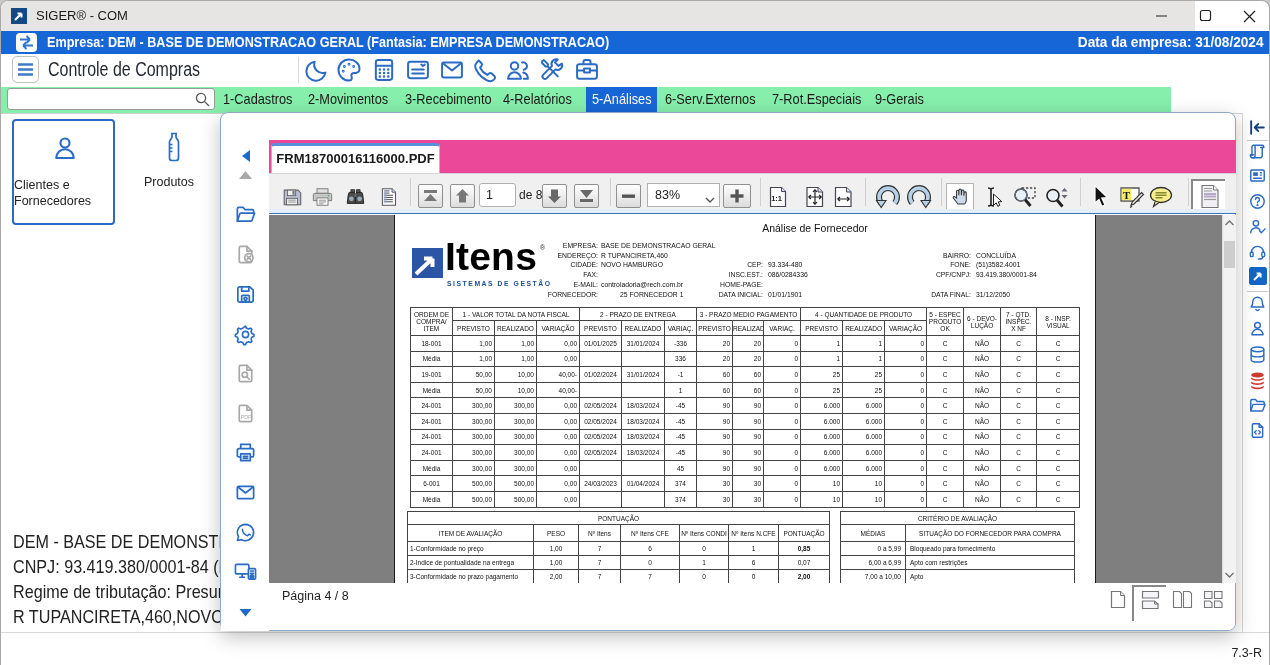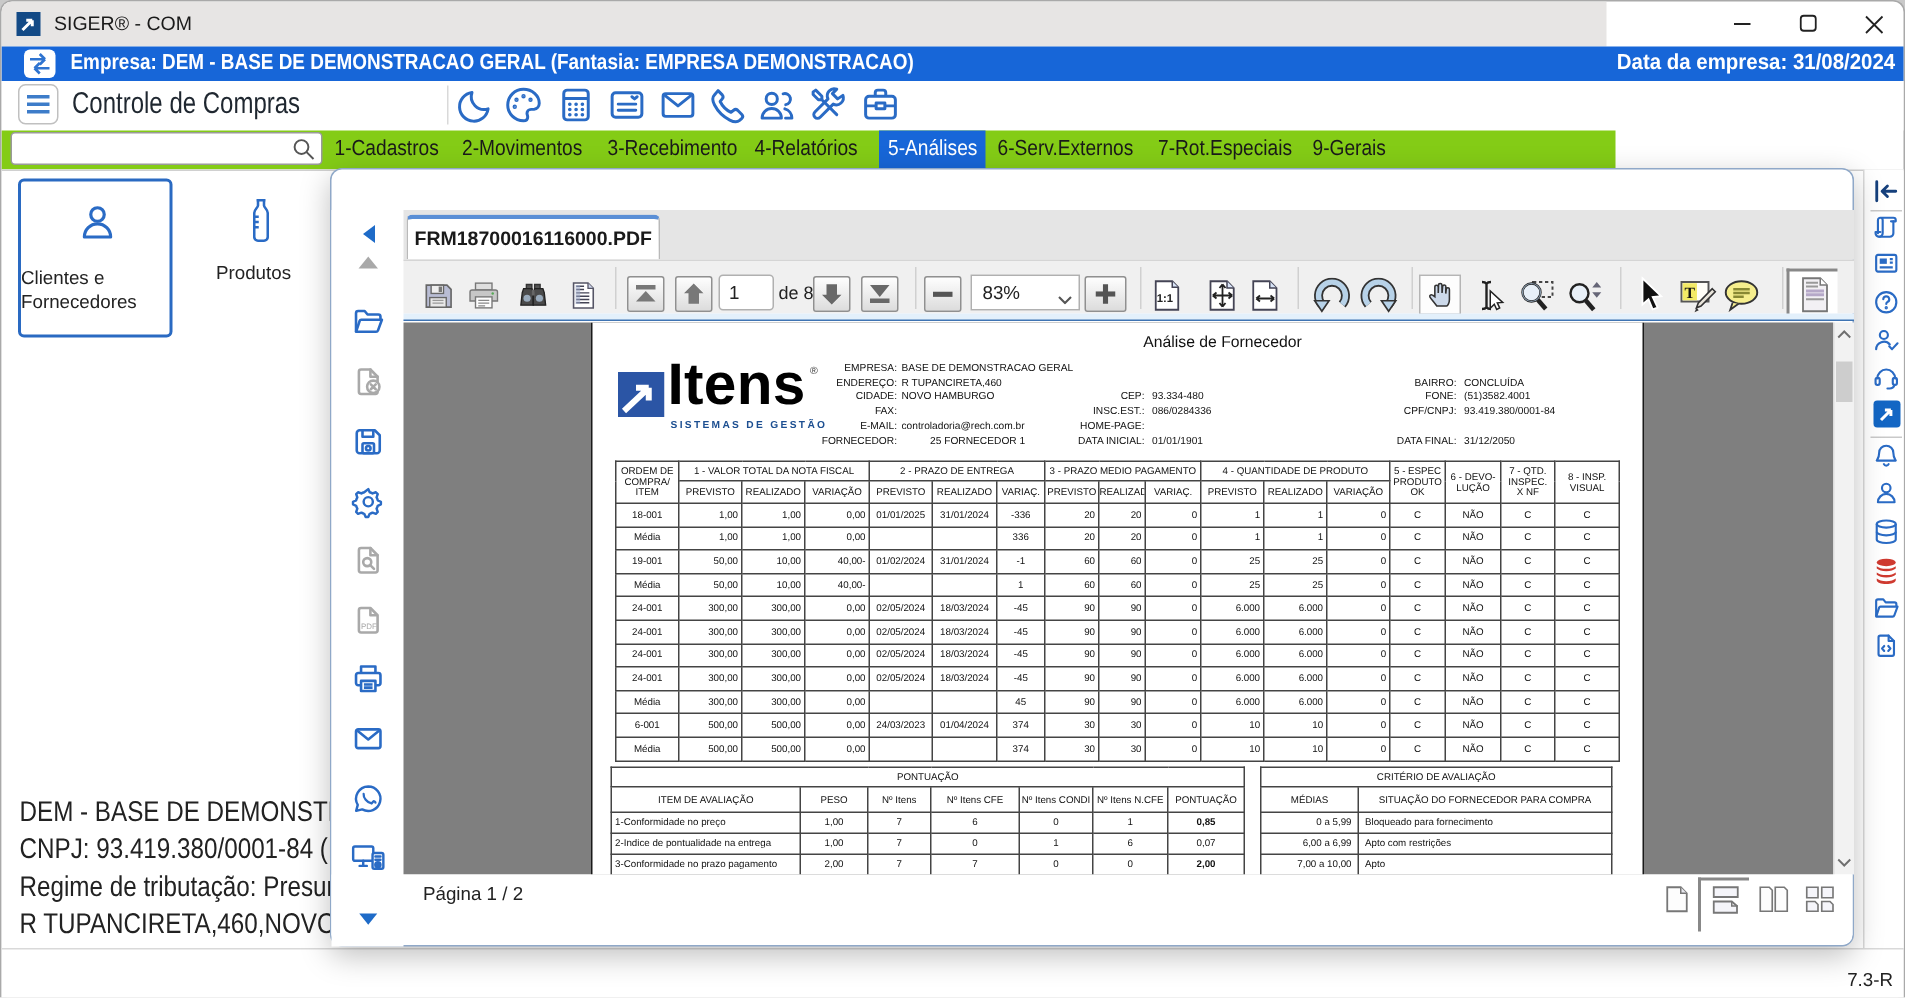--- a/index.html
+++ b/index.html
@@ -1,37 +1,37 @@
 <!DOCTYPE html>
 <html><head>
 <meta charset="utf-8">
 <style>
   * { margin:0; padding:0; box-sizing:border-box; }
   html,body { width:1270px; height:665px; overflow:hidden; }
   body { font-family:"Liberation Sans", sans-serif; background:#c9c9c9; position:relative; }
   #win { position:absolute; left:0; top:0; width:1270px; height:665px; background:#fff;
          border-radius:8px 8px 0 0; overflow:hidden; border:1px solid #a9a9a9; border-bottom:none; }
   
-  #titlebar { position:absolute; left:0; top:0; width:1070px; height:30px; background:#e7e5e4; }
+  #titlebar { position:absolute; left:0; top:0; width:1194px; height:30px; background:#e7e5e4; }
   #titlebar .appicon { position:absolute; left:10px; top:7px; width:16px; height:16px; background:#134a86; }
   #titlebar .ttl { position:absolute; left:35px; top:7px; font-size:13px; color:#1a1a1a; }
   .winbtn { position:absolute; top:0; width:44px; height:30px; color:#222; text-align:center; }
   
   #bluebar { position:absolute; left:0; top:30px; width:1270px; height:23px; background:#1766d8; }
   #bluebar .swap { position:absolute; left:15px; top:2px; width:21px; height:19px; background:#fff; border-radius:4px; }
   #bluebar .emp { position:absolute; left:46px; top:3px; font-size:14.5px; font-weight:bold; color:#fff; transform:scaleX(0.87); transform-origin:0 0; white-space:nowrap; }
   #bluebar .dt  { position:absolute; right:8px; top:3px; font-size:14.5px; font-weight:bold; color:#fff; transform:scaleX(0.94); transform-origin:100% 0; white-space:nowrap; }
   
   #toolrow { position:absolute; left:0; top:53px; width:1270px; height:33px; background:#fff; }
   #toolrow .burger { position:absolute; left:11px; top:2px; width:27px; height:27px; border:1px solid #c0c0c0; border-radius:5px; }
   #toolrow .cc { position:absolute; left:47px; top:4px; font-size:20px; color:#1f2730; transform:scaleX(0.8); transform-origin:0 0; }
   #toolrow .sep { position:absolute; left:297px; top:3px; width:1px; height:26px; background:#d9d9d9; }
   .ticon { position:absolute; top:2px; }
   
-  #tabrow { position:absolute; left:0; top:86px; width:1076px; height:26px; background:#84cc16; }
+  #tabrow { position:absolute; left:0; top:86px; width:1170px; height:26px; background:#86efac; }
   #search { position:absolute; left:6px; top:1px; width:208px; height:22px; border:1px solid #9a9a9a; border-radius:3px; background:#fff; }
   .mtab { position:absolute; top:0; height:26px; line-height:25px; font-size:14.5px; color:#1a1a1a; white-space:nowrap; }
   .mtab .tx { display:inline-block; transform:scaleX(0.88); transform-origin:0 50%; }
   .mtab.sel { background:#1766d8; color:#fff; padding:0 0 0 6px; width:71px; }
   
   #content { position:absolute; left:0; top:112px; width:1270px; height:519px; background:#fff; border-top:1px solid #d0d0d0; }
   #card1 { position:absolute; left:11px; top:5px; width:103px; height:106px; border:2px solid #2a6ac2; border-radius:4px; }
   .cardlabel { font-size:12.5px; color:#222; text-align:left; line-height:16px; }
   #botinfo { position:absolute; left:12px; top:415px; font-size:19px; color:#222; line-height:25px; white-space:nowrap; transform:scaleX(0.85); transform-origin:0 0; }
   
@@ -44,21 +44,21 @@
   #dlg { position:absolute; left:220px; top:112px; width:1016px; height:519px; background:#fff;
          border:1px solid #8fa8c8; border-radius:8px; box-shadow:0 6px 20px rgba(0,0,0,0.25); }
   #dlgtitle { position:absolute; left:0; top:0; width:100%; height:27px; background:#e9e9e9; border-radius:7px 7px 0 0; }
   #dlgtitle .appicon { position:absolute; left:9px; top:7px; width:14px; height:14px; background:#1366c4; }
   #dlgtitle .ttl { position:absolute; left:32px; top:5px; font-size:14px; color:#1a1a1a; transform:scaleX(0.97); transform-origin:0 0; white-space:nowrap; }
   .dwinbtn { position:absolute; top:0; width:40px; height:27px; color:#222; }
   
   #dside { position:absolute; left:0; top:27px; width:48px; height:491px; background:#fff; }
   .sico { position:absolute; z-index:2; }
   
-  #dtabrow { position:absolute; left:48px; top:27px; width:967px; height:33px; background:#e5e5e5; }
+  #dtabrow { position:absolute; left:48px; top:27px; width:967px; height:33px; background:#ec4899; }
   #dtab { position:absolute; left:2px; top:3px; width:169px; height:30px; background:#fff;
           border:1px solid #b9b9b9; border-bottom:none; border-top:3px solid #5a8fd6; border-radius:4px 4px 0 0;
           font-size:13px; font-weight:bold; color:#1a1a1a; line-height:26px; text-align:center; }
   
   #dtoolbar { position:absolute; left:48px; top:60px; width:967px; height:36px; background:#f0f0f0; border-top:1px solid #d5d5d5; }
   .tbi { position:absolute; }
   .tsep { position:absolute; top:4px; width:1px; height:28px; background:#d0d0d0; }
   .navbtn { position:absolute; top:10px; width:25px; height:24px; background:linear-gradient(#fefefe,#dcdcdc);
             border:1px solid #909090; border-radius:2px; text-align:center; }
   .navbtn svg { margin-top:0px; }
@@ -860,21 +860,21 @@
   <div id="dscroll">
     <svg style="position:absolute;left:1px;top:4px;" width="11" height="8" viewBox="0 0 11 8">
         <path d="M1.5 6 L5.5 2 L9.5 6" stroke="#707070" stroke-width="1.3" fill="none"></path>
       </svg>
     <div style="position:absolute;left:1px;top:26px;width:11px;height:27px;background:#cdcdcd;"></div>
     <svg style="position:absolute;left:1px;top:356px;" width="11" height="8" viewBox="0 0 11 8">
         <path d="M1.5 2 L5.5 6 L9.5 2" stroke="#707070" stroke-width="1.3" fill="none"></path>
       </svg>
   </div>
   <div id="dbottom">
-    <div class="pg">Página 1 / 2</div>
+    <div class="pg">Página 4 / 8</div>
     <svg style="position:absolute;left:888px;top:7px;" width="18" height="19" viewBox="0 0 18 19">
         <path d="M2.5 1.5 h9 l4 4 V17.5 h-13 Z" fill="#fdfdfd" stroke="#777" stroke-width="1.2"></path>
         <path d="M11.5 1.5 V5.5 h4" fill="#e8e8ee" stroke="#777" stroke-width="1"></path>
       </svg>
     <div style="position:absolute;left:911px;top:2px;width:34px;height:36px;background:#fff;border-top:2px solid #888;border-left:2px solid #888;">
       <svg style="position:absolute;left:6px;top:3px;" width="21" height="20" viewBox="0 0 21 20">
           <path d="M2.5 1.5 h16 V8 h-16 Z" fill="#f5f5fa" stroke="#777" stroke-width="1.2"></path>
           <path d="M2.5 11 h12 l3.5 3 v4.5 h-15.5 Z" fill="#f5f5fa" stroke="#777" stroke-width="1.2"></path>
           <path d="M14.5 11 l0 3 4 0" fill="none" stroke="#777" stroke-width="1"></path>
         </svg>

